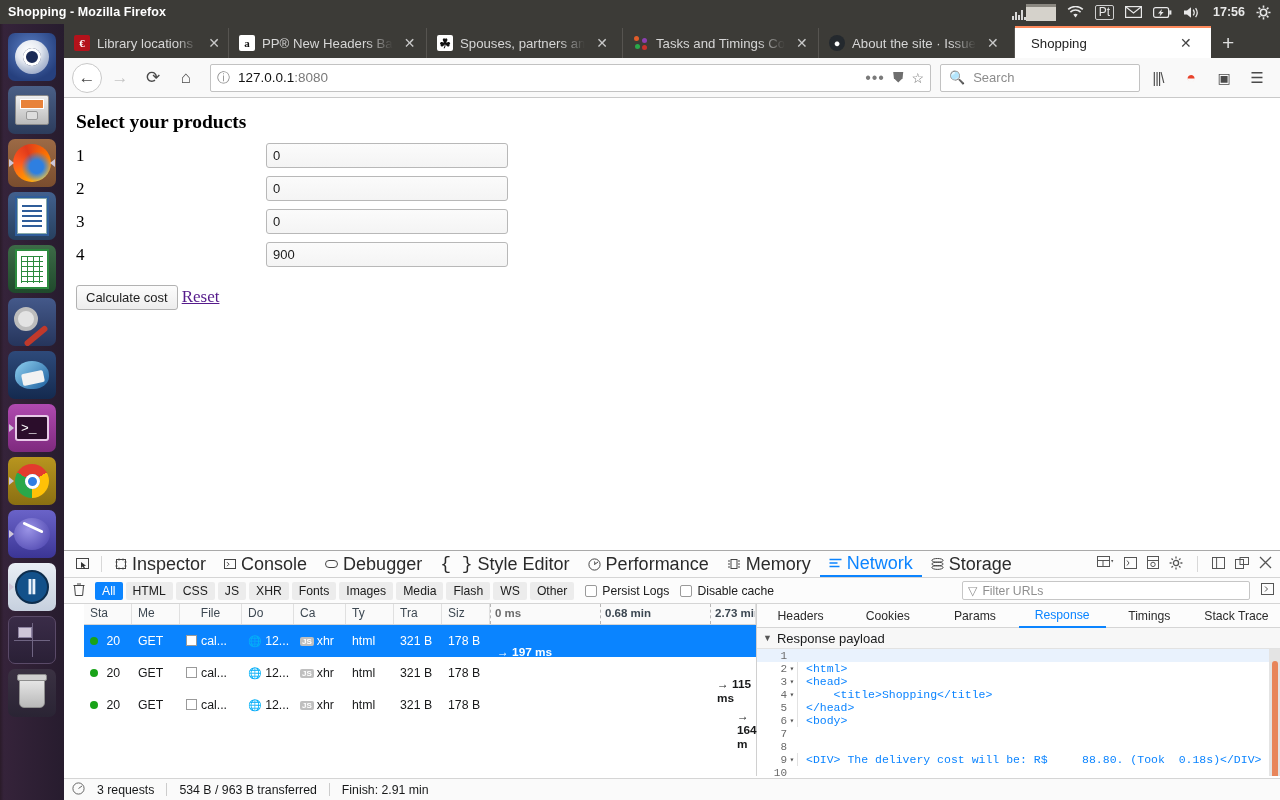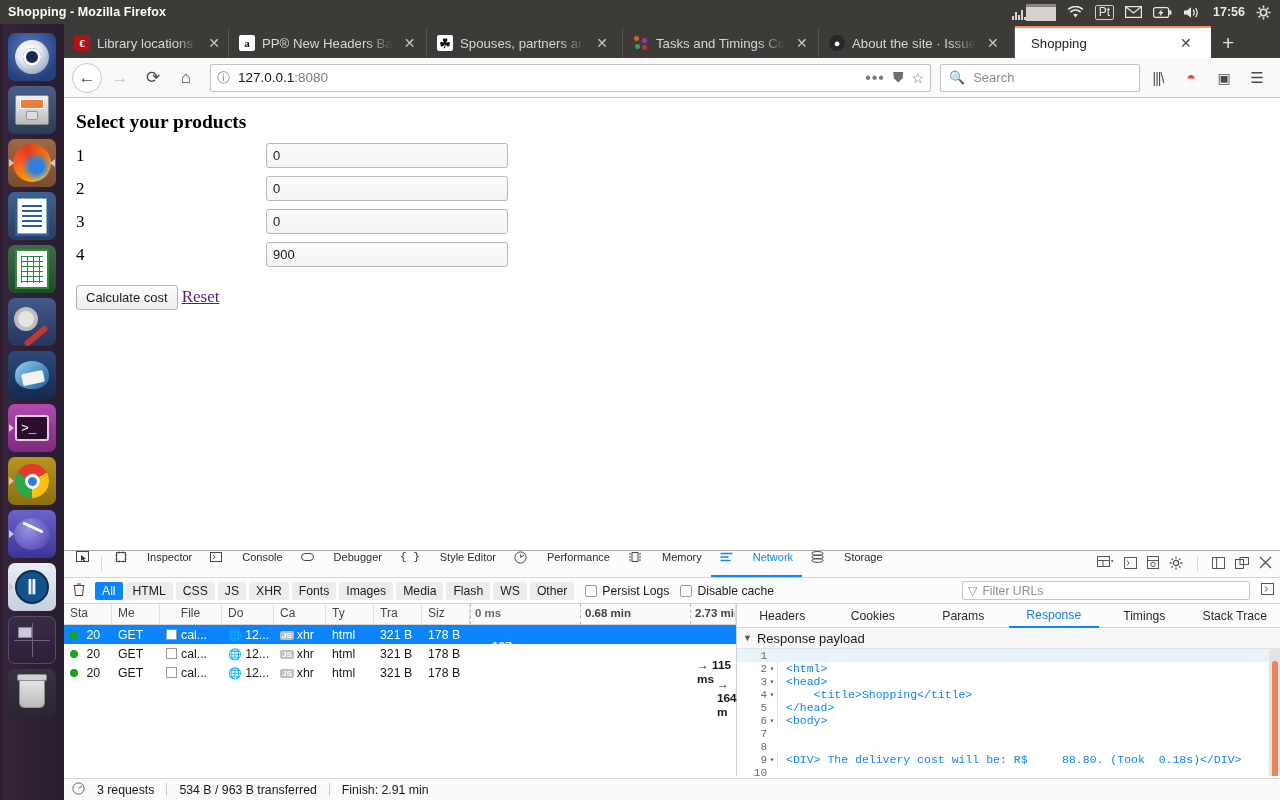--- a/index.html
+++ b/index.html
@@ -181,46 +181,46 @@
   #result { margin-top: 17px; font-size: 18.5px; }
   #reset-link { display: inline-block; margin-top: 16px; font-size: 17px;
                 color: #551a8b; text-decoration: underline; }
 
   
   #devtools { position: absolute; left: 0; bottom: 0; width: 1216px; height: 250px;
               background: #fff; border-top: 1px solid #a9a9a9;
               font-size: 12px; color: #18191a; }
   #dt-toolbar { height: 27px; display: flex; align-items: center;
                 border-bottom: 1px solid #d5d5d5; background: #fcfcfc; padding-left: 4px; }
-  .dt-tab { display: flex; align-items: flex-start; gap: 20px; padding: 0 9px; height: 26px;
-            color: #2b2b2b; font-size: 11px; }
+  .dt-tab { display: flex; align-items: center; gap: 5px; padding: 0 9px; height: 26px;
+            color: #2b2b2b; font-size: 18px; }
   .dt-tab.selected { color: #0b84ff; border-bottom: 2px solid #0b84ff; }
   .dt-sep { width: 1px; height: 16px; background: #d8d8d8; margin: 0 4px; }
   #dt-toolbar-right { margin-left: auto; display: flex; align-items: center;
                       gap: 10px; padding-right: 8px; color: #555; }
 
   #dt-filterbar { height: 26px; display: flex; align-items: center; gap: 3px;
                   border-bottom: 1px solid #d5d5d5; background: #fcfcfc; padding: 0 6px; }
   .fbtn { padding: 2px 7px; border-radius: 2px; font-size: 12.2px; color: #202020;
           background: #ececec; }
   .fbtn.on { background: #0b84ff; color: #fff; }
   .fchk { display: flex; align-items: center; gap: 5px; font-size: 12.2px;
           color: #202020; margin-left: 8px; }
   .chkbox { width: 12px; height: 12px; border: 1px solid #9a9a9a; border-radius: 2px; background:#fff; }
   #filter-urls { margin-left: auto; width: 288px; height: 19px; border: 1px solid #c6c6c6;
                  border-radius: 2px; display: flex; align-items: center; gap: 5px;
                  padding: 0 5px; color: #8f8f8f; font-size: 12.2px; background:#fff; }
 
-  #dt-body { display: flex; height: 172px; }
+  #dt-body { display: flex; height: 172px; margin-left: 20px; }
   #net-list { width: 673px; border-right: 1px solid #d0d0d0; }
   #net-head { display: flex; height: 21px; background: #fafafa;
               border-bottom: 1px solid #d5d5d5; color: #3d4852; font-size: 12px; }
   #net-head .th { border-right: 1px solid #e0e0e0; padding: 2px 0 0 6px;
                   overflow: hidden; white-space: nowrap; }
-  .netrow { display: flex; height: 19px; align-items: center; font-size: 12.3px;
+  .netrow { display: flex; height: 32px; align-items: center; font-size: 12.3px;
             color: #18191a; }
   .netrow:nth-child(odd) { background: #fff; }
   .netrow:nth-child(even) { background: #f4f4f4; }
   .netrow.sel { background: #0a84ff; color: #fff; }
   .netrow .td { overflow: hidden; white-space: nowrap; padding-left: 6px; }
   .dot { width: 8px; height: 8px; border-radius: 50%; background: #19a319; display:inline-block;}
   .file-chk { width: 11px; height: 11px; border: 1px solid #9a9a9a; background: #fff;
               display: inline-block; vertical-align: -1px; margin-right: 4px; }
   .globe { font-size: 11px; }
   .jsbadge { background: #bfbfbf; color: #fff; font-size: 8px; font-weight: bold;

